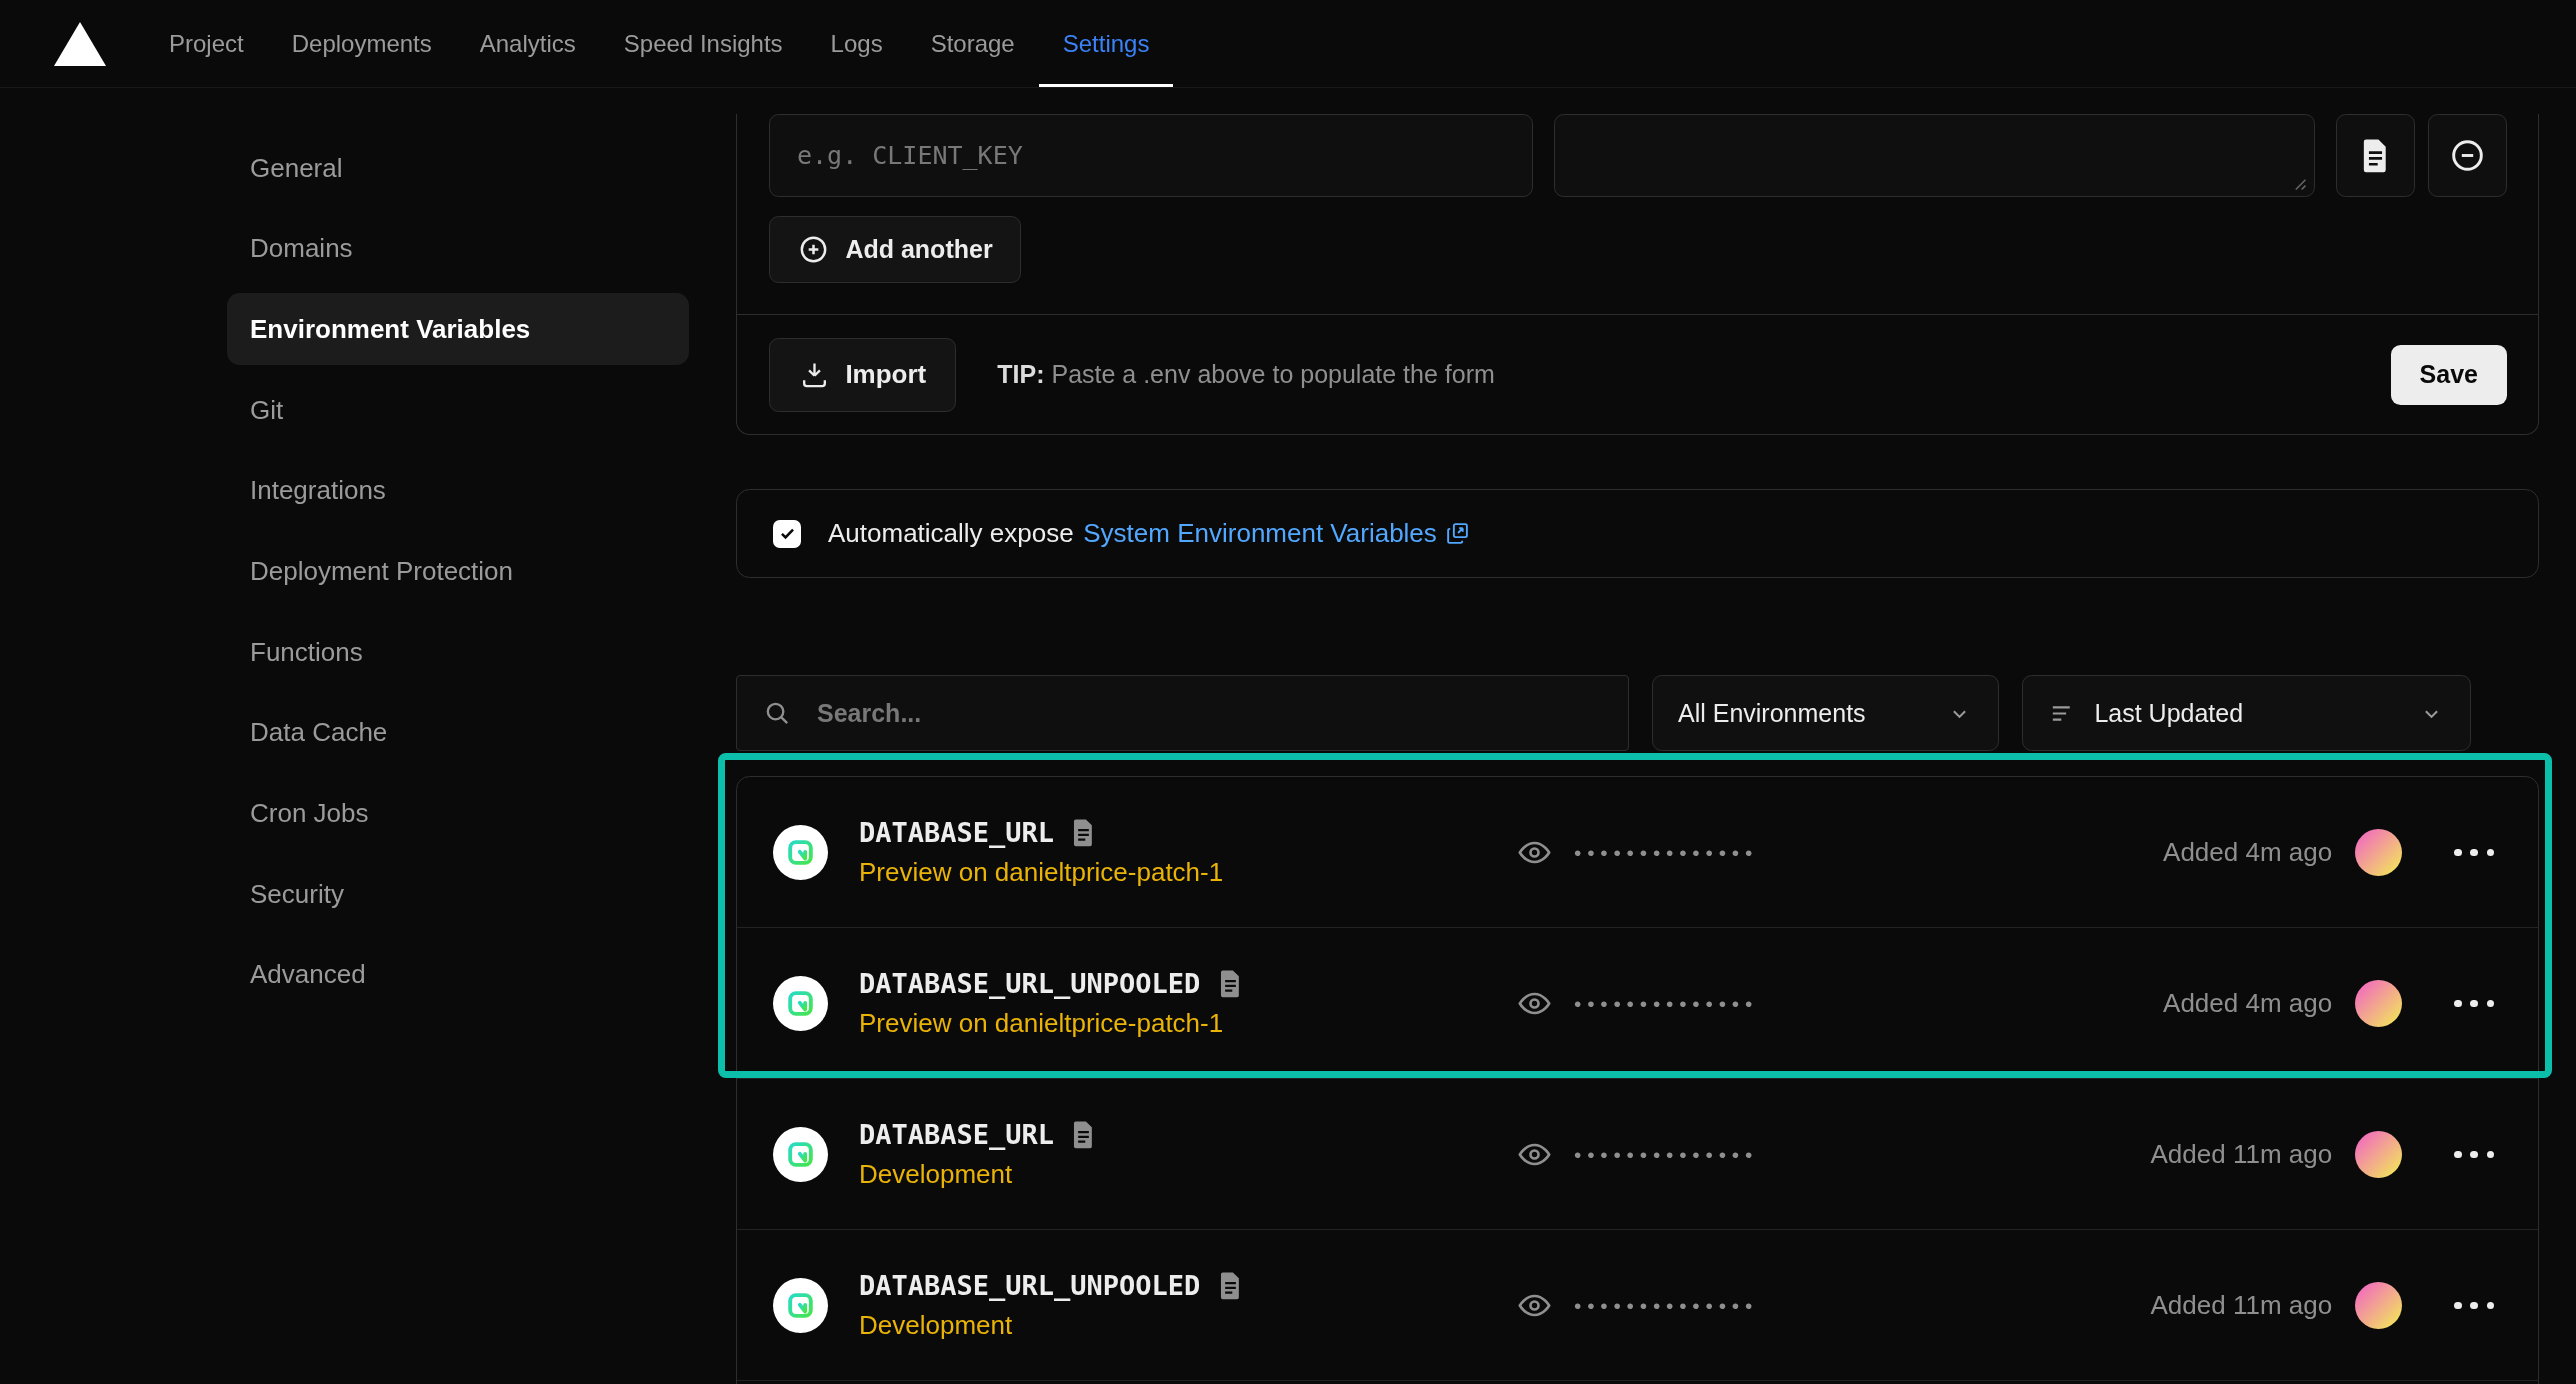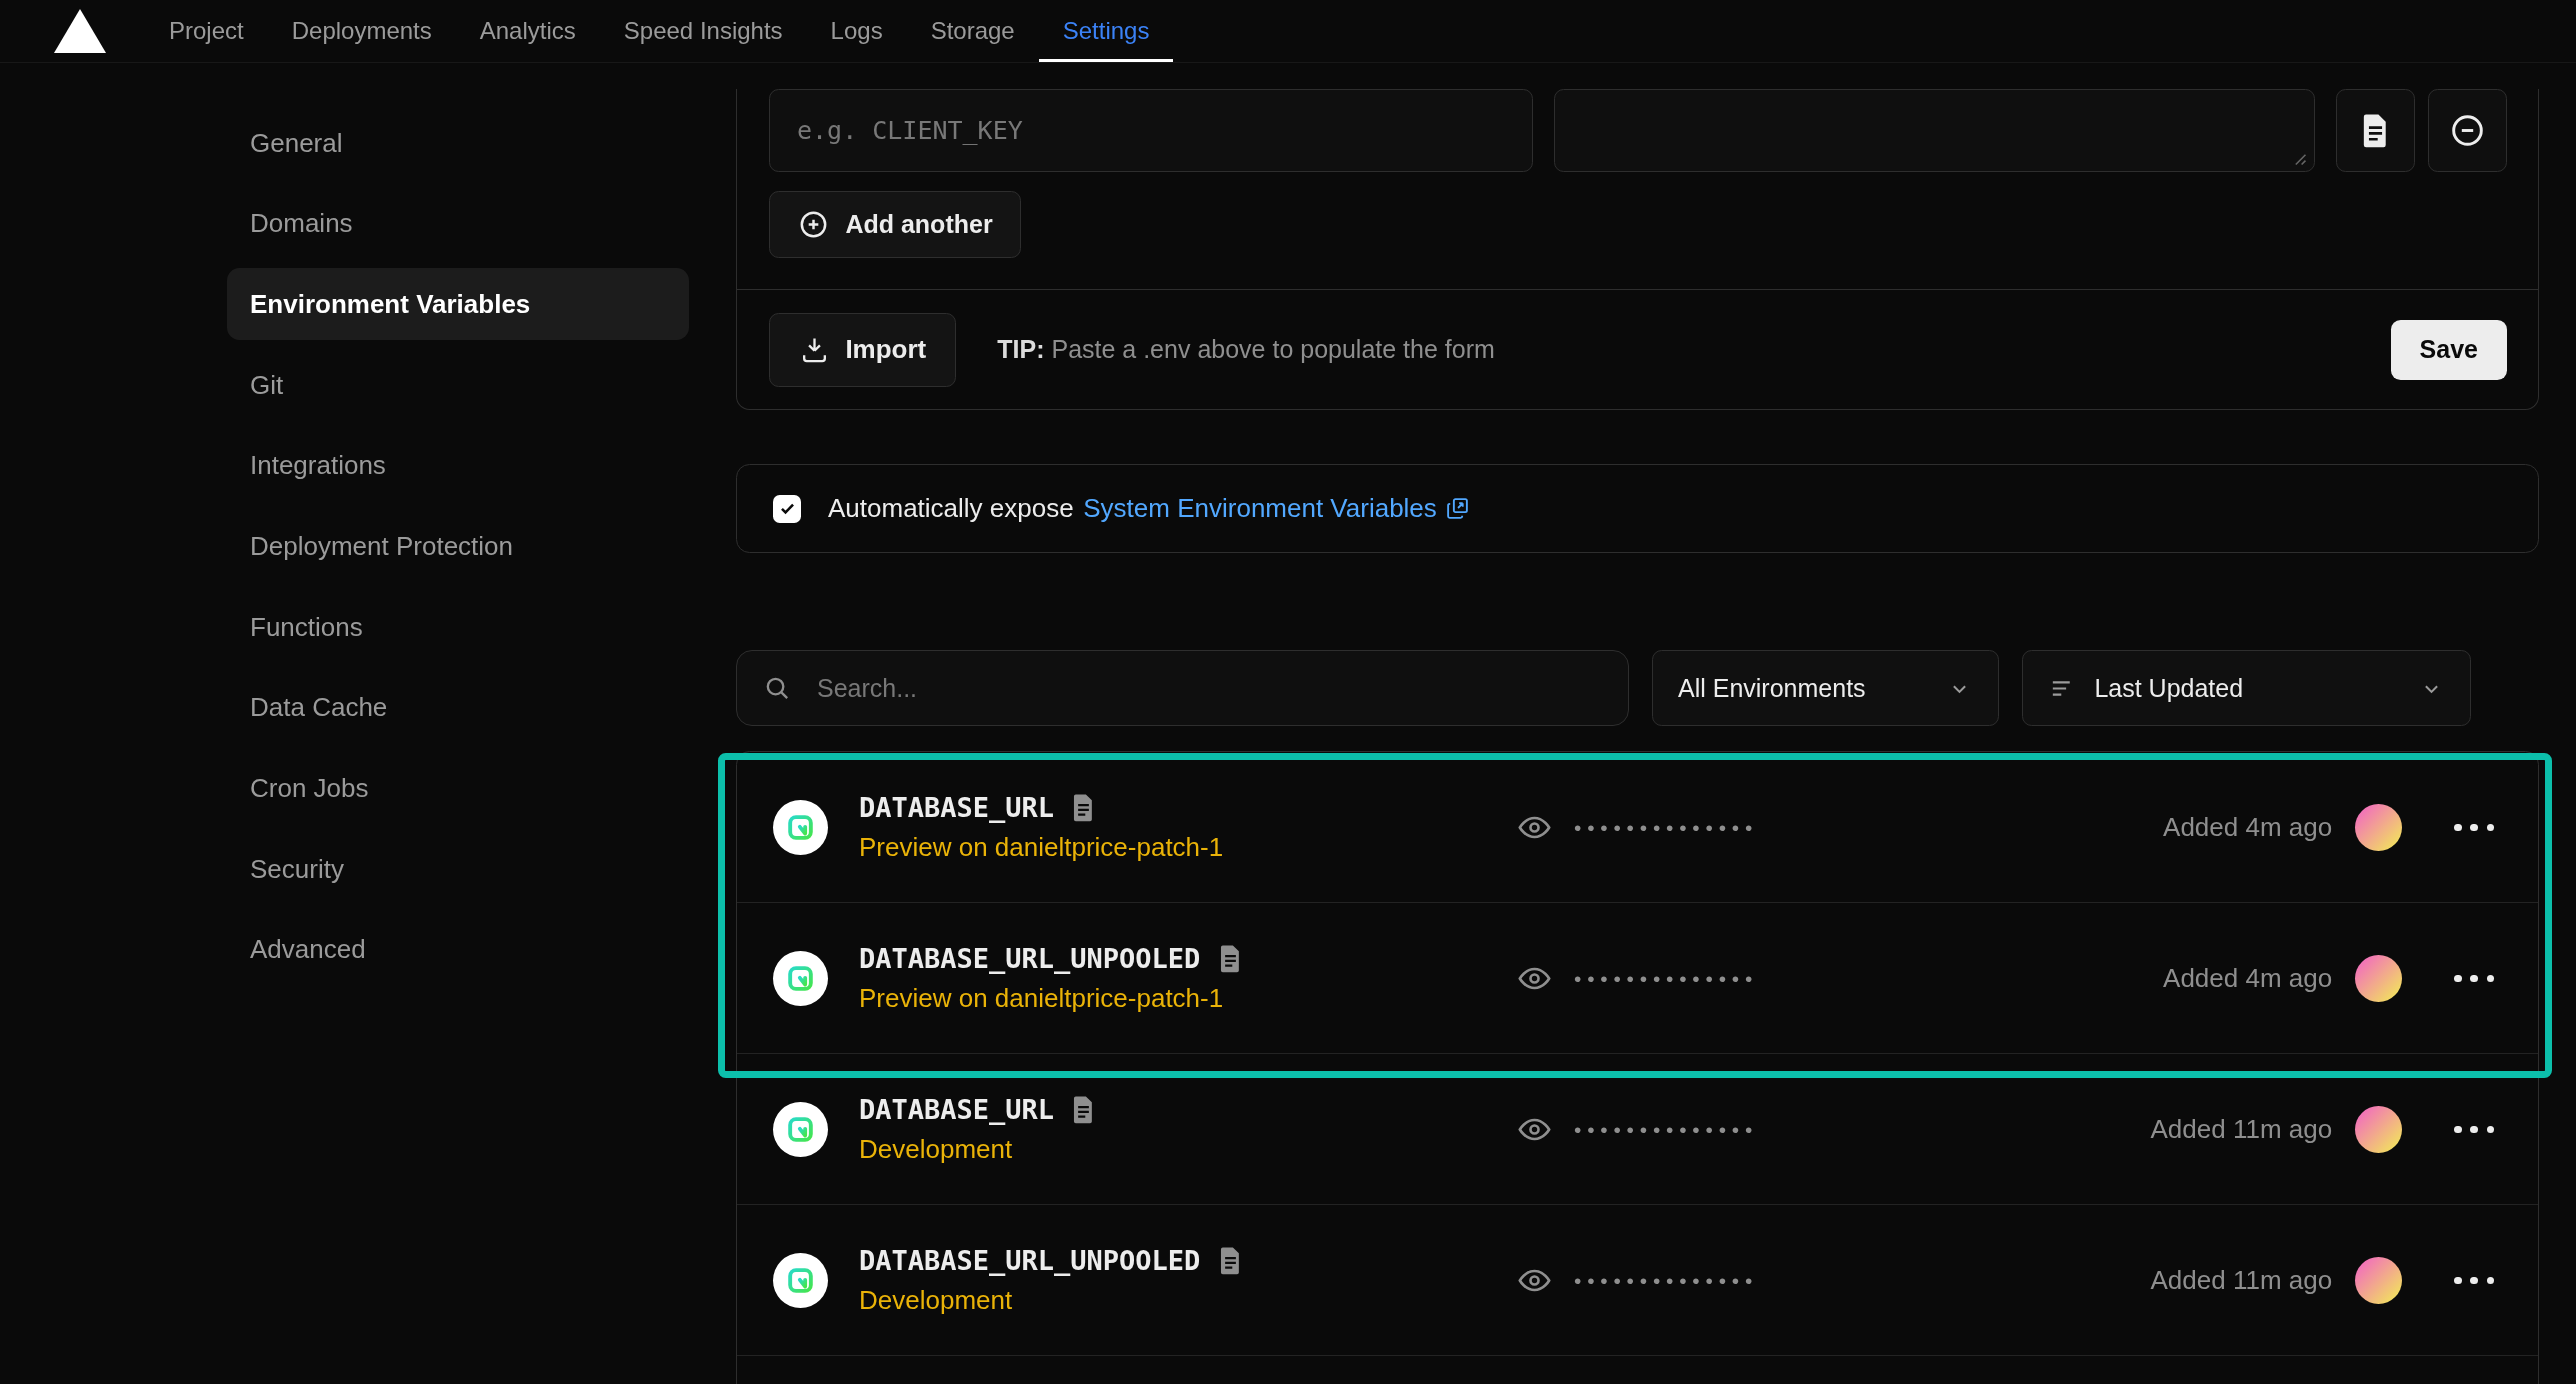--- a/index.html
+++ b/index.html
@@ -5,21 +5,21 @@
   * { box-sizing: border-box; margin: 0; padding: 0; }
   html,body { width: 2576px; height: 1384px; overflow: hidden; }
   body {
     background: #0a0a0a;
     color: #ededed;
     font-family: "Liberation Sans", sans-serif;
     position: relative;
   }
   
   .topnav {
-    height: 63px; display: flex; align-items: stretch;
+    height: 88px; display: flex; align-items: stretch;
     padding-left: 54px; background: #0a0a0a;
     border-bottom: 1px solid #181818;
   }
   .logo-wrap { display: flex; align-items: center; margin-right: 39px; }
   .logo-triangle {
     width: 0; height: 0;
     border-left: 26px solid transparent; border-right: 26px solid transparent;
     border-bottom: 44px solid #ffffff;
   }
   .nav-item {
@@ -103,23 +103,24 @@
   .expose-label { margin-left: 27px; font-size: 26px; color: #ededed; }
   .expose-link {
     margin-left: 9.6px; font-size: 26px; color: #52a8ff; text-decoration: none;
     display: inline-flex; align-items: center; gap: 7.7px; cursor: pointer;
   }
   
   .filter-row { margin-top: 97px; display: flex; gap: 23px; }
   .search-wrap { position: relative; width: 893px; }
   .search-input {
     width: 893px; height: 76px; background: #0f0f0f;
-    border: 1px solid #2e2e2e; border-radius: 16px;
+    border: 1px solid #2e2e2e; border-radius: 4px;
     padding: 0 19px 0 80px; font-size: 25px; color: #ededed; outline: none;
     font-family: "Liberation Sans", sans-serif;
+    font-weight: bold;
   }
   .search-icon { position: absolute; left: 26px; top: 23px; }
   .dropdown {
     height: 76px; background: #101010; border: 1px solid #2e2e2e;
     border-radius: 9.6px; display: flex; align-items: center;
     padding: 0 25px; font-size: 25px; color: #ededed; cursor: pointer;
   }
   .dd-env { width: 347px; }
   .dd-sort { width: 449px; }
   .dd-label { flex: 1; }

